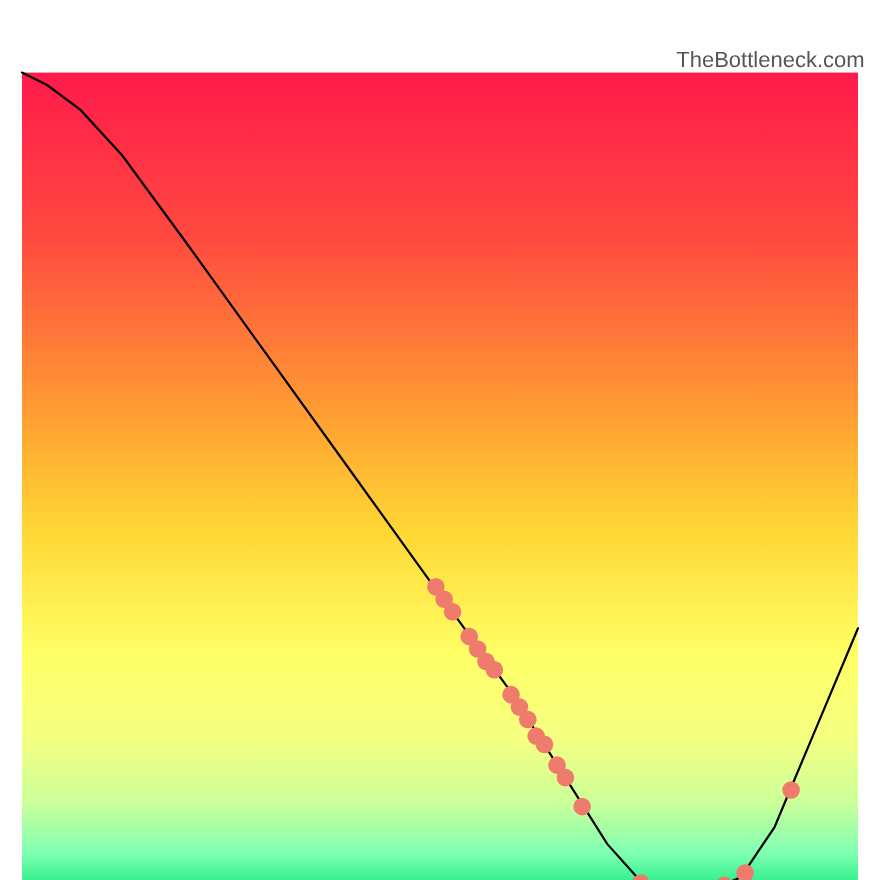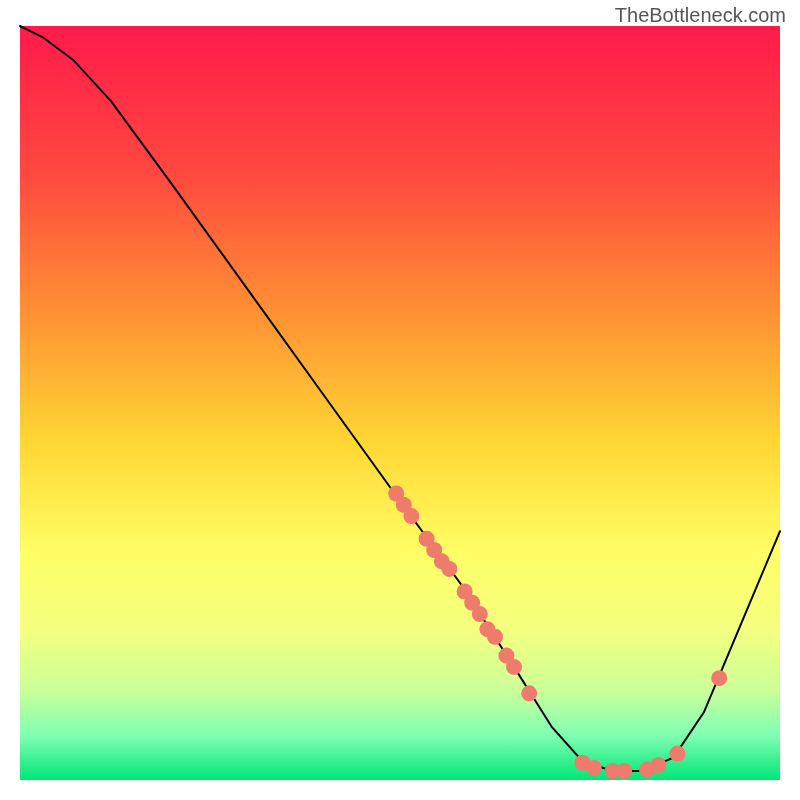--- a/index.html
+++ b/index.html
@@ -8,20 +8,21 @@
     width: 800px;
     height: 800px;
     overflow: hidden;
     font-family: Arial, Helvetica, sans-serif;
     background: #fff;
   }
   .chart-container {
     position: relative;
     width: 800px;
     height: 632px;
+    margin-top: 40px;
   }
   .watermark {
     position: absolute;
     top: 4px;
     right: 14px;
     font-size: 20px;
     color: #555;
     font-weight: 500;
     z-index: 10;
   }

